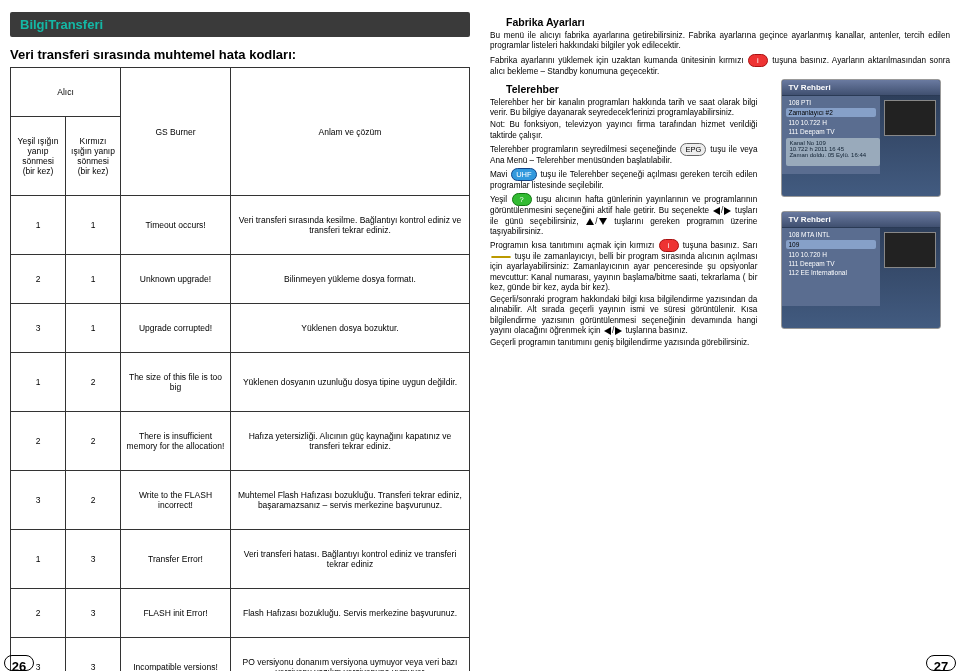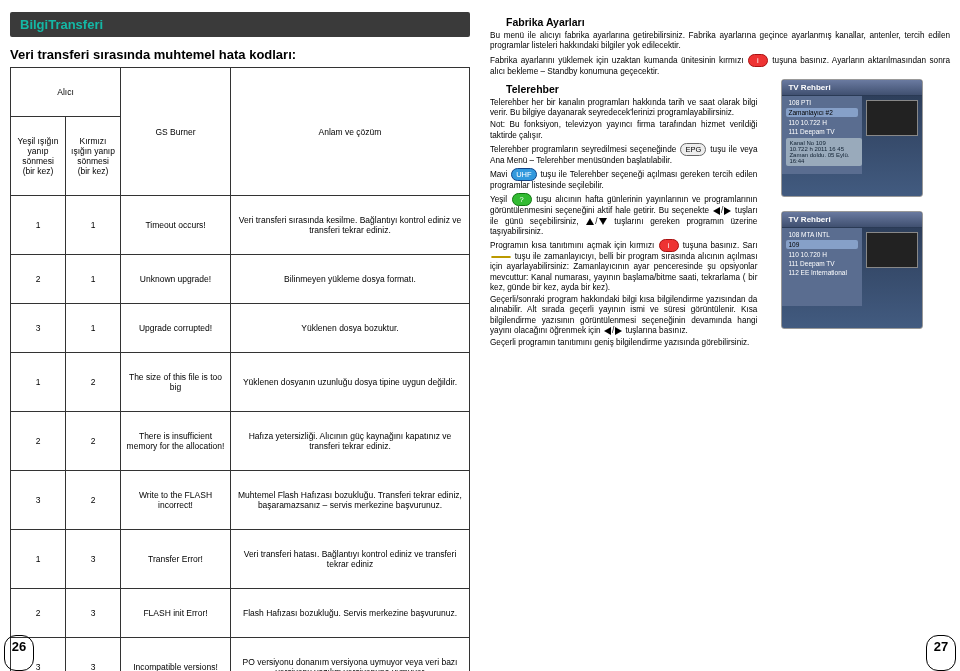--- a/index.html
+++ b/index.html
@@ -84,21 +84,21 @@
   .pill-yellow{ background: #fd3; color: #000; border-color: #b90; }
 
   .tri { display: inline-block; width: 0; height: 0; vertical-align: middle; margin: 0 1px; }
   .tri-up    { border-left: 4px solid transparent; border-right: 4px solid transparent; border-bottom: 7px solid #000; }
   .tri-down  { border-left: 4px solid transparent; border-right: 4px solid transparent; border-top: 7px solid #000; }
   .tri-left  { border-top: 4px solid transparent; border-bottom: 4px solid transparent; border-right: 7px solid #000; }
   .tri-right { border-top: 4px solid transparent; border-bottom: 4px solid transparent; border-left: 7px solid #000; }
 
   
   .tvshot {
-    width: 142px;
+    width: 160px;
     height: 118px;
     background: linear-gradient(#2a3a55, #425b80);
     border: 1px solid #999;
     border-radius: 3px;
     margin-bottom: 14px;
     position: relative;
     color: #fff;
     font-size: 6.5px;
     overflow: hidden;
   }
@@ -141,21 +141,21 @@
     position:absolute;
     bottom:3px; left:4px; right:4px;
     font-size:6px;
     color:#cde;
   }
 
   .pagenum {
     position: absolute;
     bottom: 0px;
     width: 30px;
-    height: 36px;
+    height: 16px;
     border: 1.5px solid #000;
     border-radius: 12px;
     text-align: center;
     font-weight: bold;
     font-size: 13px;
     line-height: 22px;
   }
   .pn-left  { left: 4px; }
   .pn-right { right: 4px; }
 </style>

